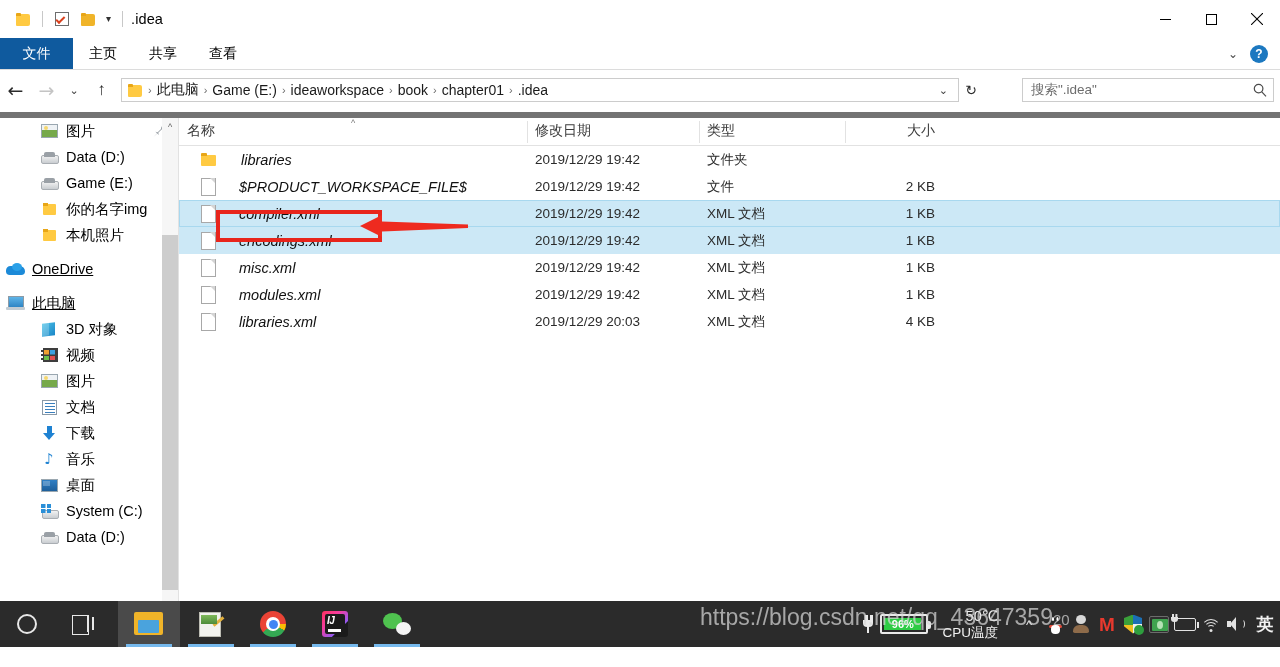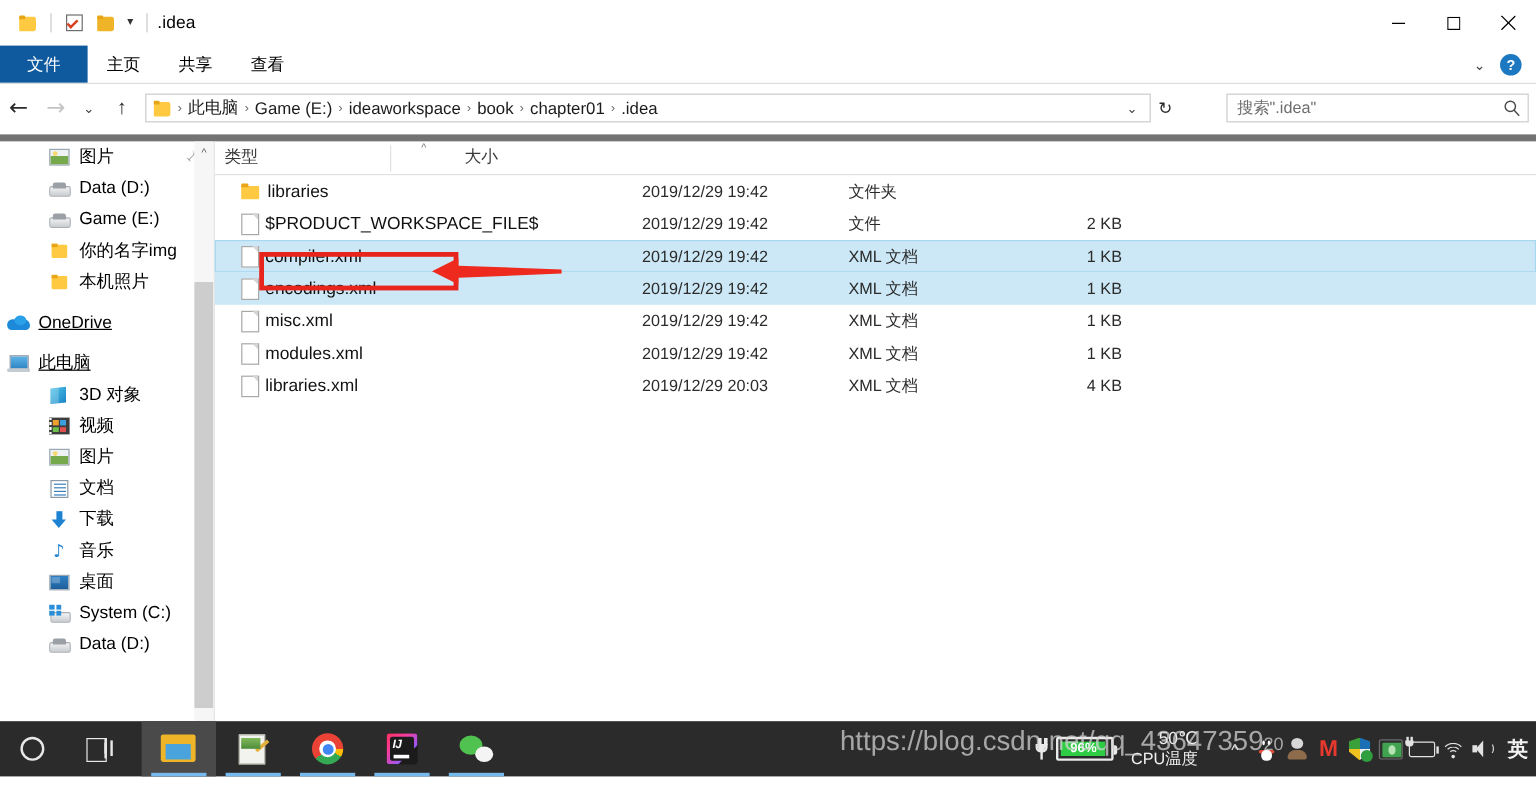--- a/index.html
+++ b/index.html
@@ -210,21 +210,21 @@
   .sortmark {
     position: absolute; left: 172px; top: 1px; font-size: 9px; color: #7a7a7a; line-height: 1;
   }
 
   .row {
     display: flex; align-items: center; height: 27px; position: relative;
     font-size: 14.5px; color: #111;
   }
   .row.sel { background: #cce8f6; }
   .row.sel-focus { background: #cce8f6; outline: 1px solid #a8d8ef; outline-offset: -1px; }
-  .row .c-name { width: 348px; display: flex; align-items: center; gap: 6px; padding-left: 22px; }
+  .row .c-name { width: 348px; display: flex; align-items: center; gap: 24px; padding-left: 22px; font-style: italic; }
   .row .c-date { width: 172px; font-size: 13.5px; color: #2b2b2b; padding-left: 8px; }
   .row .c-type { width: 146px; font-size: 13.5px; color: #2b2b2b; padding-left: 8px; }
   .row .c-size { width: 100px; font-size: 13.5px; color: #2b2b2b; text-align: right; padding-right: 10px; }
 
   .ico-folder { width: 16px; height: 14px; position: relative; flex: 0 0 16px; }
   .ico-folder:before { content:""; position:absolute; left:0; top:2px; width:15px; height:11px; background:#ffca42; border-radius:1px; }
   .ico-folder:after { content:""; position:absolute; left:0; top:0px; width:6px; height:3px; background:#e8a617; border-radius:1px 1px 0 0; }
 
   .ico-file { width: 14px; height: 17px; position: relative; flex: 0 0 14px; }
   .ico-file:before {
@@ -558,20 +558,22 @@
         </div>
       <div class="sb-scroll">
         <div class="sb-track"></div>
         <div class="sb-scroll-up">^</div>
         <div class="sb-thumb"></div>
       </div>
     </div>
 
     <div class="filepane">
       <div class="colhead">
+        <div class="col col-name">名称</div>
+        <div class="col col-date">修改日期</div>
         <div class="col col-type">类型</div>
         <div class="col col-size">大小</div>
         <div class="sortmark">^</div>
       </div>
       <div id="file-rows">
           <div class="row">
             <div class="c-name">
               <span class="ico-folder"></span>
               <span>libraries</span>
             </div>

